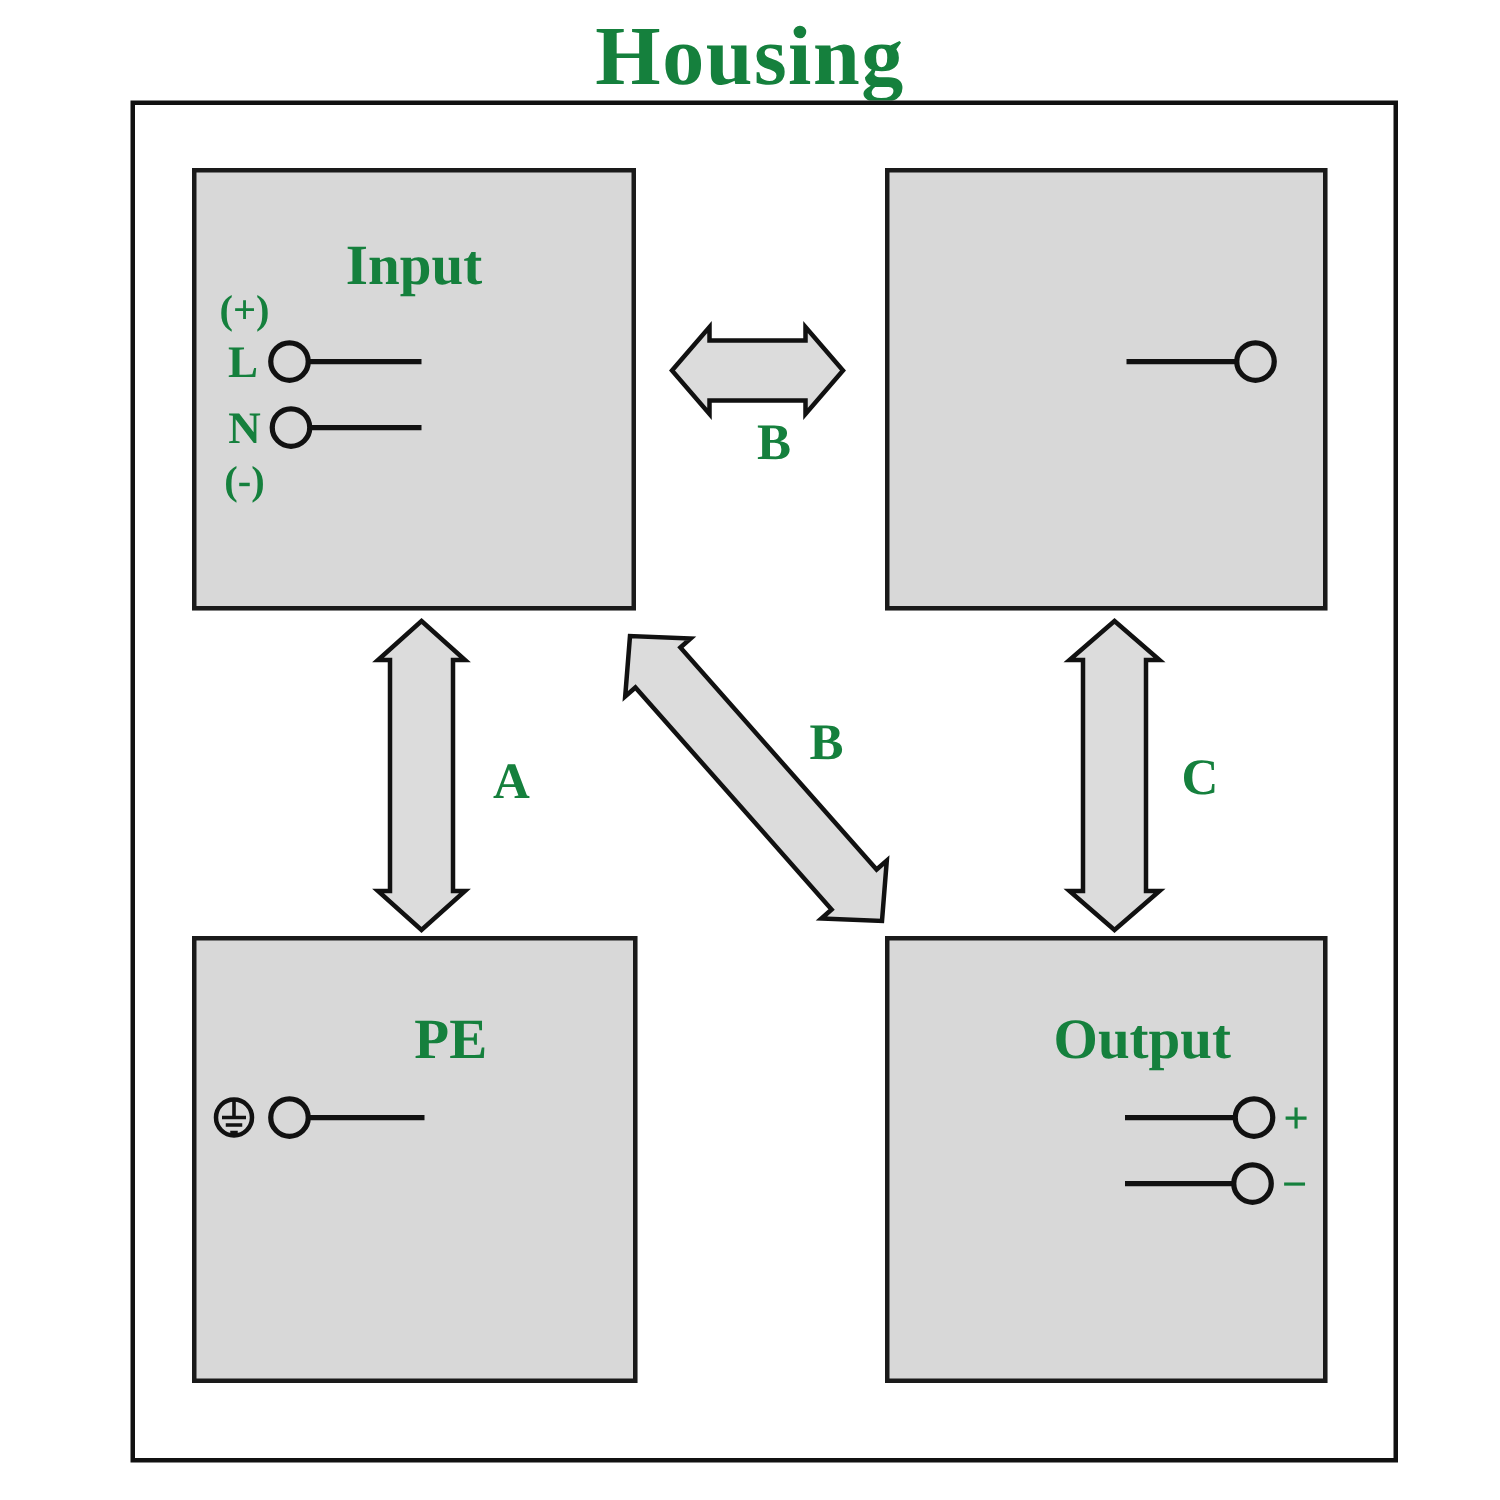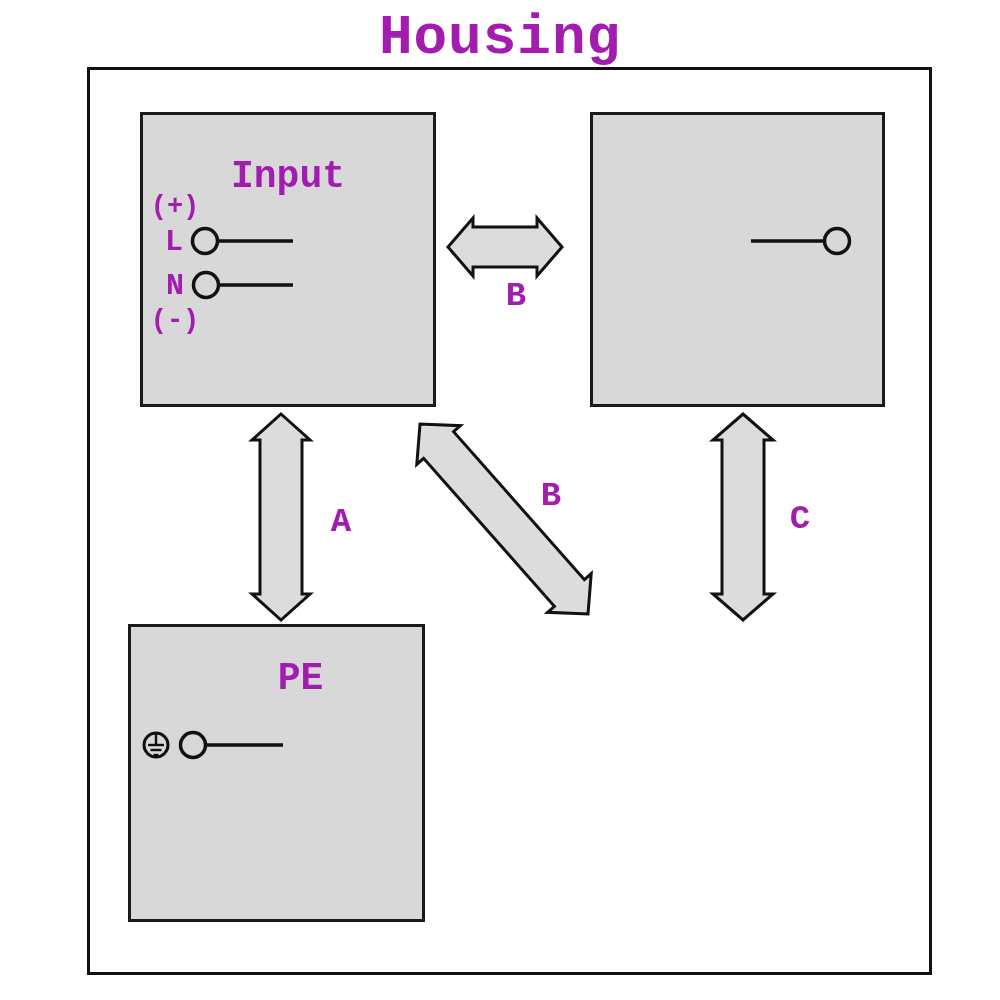--- a/index.html
+++ b/index.html
@@ -1,41 +1,41 @@
 <!DOCTYPE html>
 <html><head>
 <meta charset="utf-8">
 <style>
   html,body{margin:0;padding:0;background:#fff;}
   .stage{
     position:relative;width:1000px;height:1000px;background:#fff;
-    font-family:Liberation Mono, monospace;font-weight:bold;color:#a21caf;
+    font-family:Liberation Serif, serif;font-weight:bold;color:#15803d;
     overflow:hidden;
   }
   .diagram-title{
     position:absolute;left:50%;top:6px;transform:translateX(-50%);
     font-size:56px;letter-spacing:1px;white-space:nowrap;
   }
   .housing{
     position:absolute;left:87px;top:67px;width:845px;height:908px;
     border:3px solid #111;box-sizing:border-box;background:#fff;
   }
   .box{
     position:absolute;background:#d8d8d8;border:3px solid #1a1a1a;
     box-sizing:border-box;
   }
-  .box-input{left:128px;top:112px;width:296px;height:295px;margin-left:12px;}
+  .box-input{left:128px;top:112px;width:296px;height:295px;}
   .box-signaling{left:590px;top:112px;width:295px;height:295px;}
   .box-pe{left:128px;top:624px;width:297px;height:298px;}
   .box-output{left:590px;top:624px;width:295px;height:298px;}
   .box-title{
     position:absolute;left:0;right:0;text-align:center;font-size:38px;
   }
   .box-title.top{top:40px;}
-  .box-title.bottom{top:30px;padding-left:48px;}
+  .box-title.bottom{top:44px;padding-left:48px;}
   .box-art{position:absolute;left:0;top:0;}
   .t-label{
     position:absolute;transform:translate(-50%,-50%);white-space:nowrap;
     font-size:30px;line-height:1;
   }
   .t-label.small{font-size:27px;}
   .overlay{position:absolute;left:0;top:0;width:1000px;height:1000px;}
   .arrow-label{
     position:absolute;transform:translate(-50%,-50%);font-size:34px;line-height:1;
   }
@@ -99,14 +99,25 @@
         <line x1="25" y1="107" x2="25" y2="118" stroke="#111" stroke-width="2.4"></line>
         <line x1="17" y1="118" x2="33" y2="118" stroke="#111" stroke-width="2.4"></line>
         <line x1="19.5" y1="123" x2="30.5" y2="123" stroke="#111" stroke-width="2.4"></line>
         <line x1="22.5" y1="128" x2="27.5" y2="128" stroke="#111" stroke-width="2.4"></line>
       </g>
       <circle cx="62" cy="118" r="12.5" fill="#d8d8d8" stroke="#111" stroke-width="3.5"></circle>
       <line x1="75" y1="118" x2="152" y2="118" stroke="#111" stroke-width="3.5"></line>
     </svg>
   </div>
 
+  <div class="box box-output">
+    <div class="box-title bottom">Output</div>
+    <svg class="box-art" width="289" height="292" viewBox="0 0 289 292">
+      <line x1="157" y1="118" x2="231" y2="118" stroke="#111" stroke-width="3.5"></line>
+      <circle cx="243" cy="118" r="12.5" fill="#d8d8d8" stroke="#111" stroke-width="3.5"></circle>
+      <line x1="157" y1="162" x2="231" y2="162" stroke="#111" stroke-width="3.5"></line>
+      <circle cx="242" cy="162" r="12.5" fill="#d8d8d8" stroke="#111" stroke-width="3.5"></circle>
+    </svg>
+    <span class="t-label" style="left:271px;top:119px;">+</span>
+    <span class="t-label" style="left:270px;top:163px;">−</span>
+  </div>
 
 </div>
 
 </body></html>

